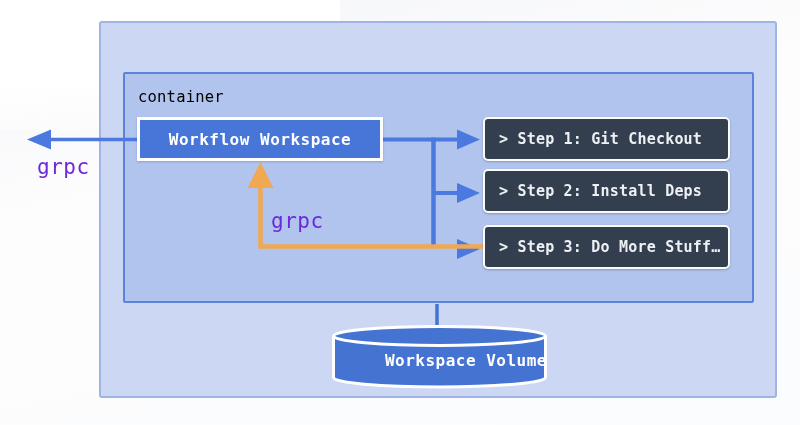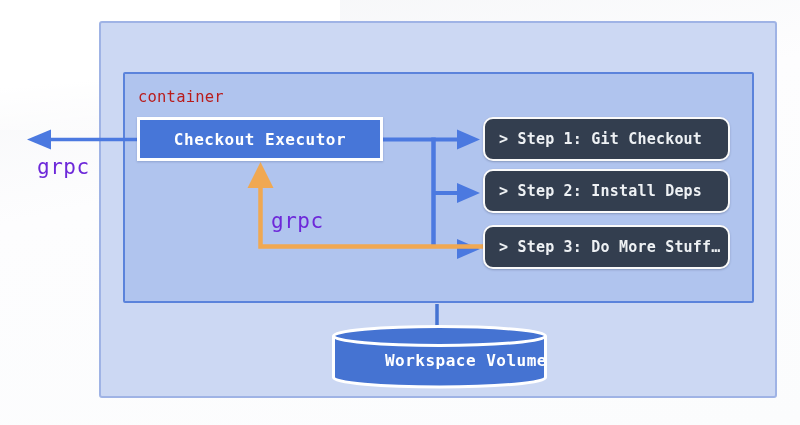--- a/index.html
+++ b/index.html
@@ -21,32 +21,32 @@
   .pod-label{
     position:absolute;left:124px;top:34px;
     font-size:17px;color:#1c1d20;letter-spacing:.2px;
   }
   .container-box{
     position:absolute;left:123px;top:72px;width:631px;height:231px;
     box-sizing:border-box;background:#b0c4ee;border:2px solid #5b83db;border-radius:2px;
   }
   .container-label{
     position:absolute;left:138px;top:88px;
-    font-size:15.5px;color:#b91c1c;letter-spacing:.2px;
+    font-size:15.5px;color:#000000;letter-spacing:.2px;
   }
   .executor{
     position:absolute;left:137px;top:117px;width:246px;height:44px;
     box-sizing:border-box;background:#4776d8;border:3px solid #ffffff;
     display:flex;align-items:center;justify-content:center;
     color:#ffffff;font-weight:bold;font-size:16px;letter-spacing:.5px;
     box-shadow:0 1px 2px rgba(40,60,110,.25);
   }
   .step{
     position:absolute;left:483px;width:247px;height:44px;
-    box-sizing:border-box;background:#333e4f;border:2.5px solid #fafafa;border-radius:10px;
+    box-sizing:border-box;background:#333e4f;border:2.5px solid #fafafa;border-radius:5px;
     display:flex;align-items:center;
     padding-left:14px;color:#eef1f4;font-weight:bold;font-size:15px;letter-spacing:.2px;
     box-shadow:0 1px 2px rgba(40,50,80,.3);
   }
   .step1{top:117px;}
   .step2{top:169px;}
   .step3{top:225px;}
   .grpc-label{
     position:absolute;font-size:21px;color:#6d28d9;letter-spacing:.5px;
   }
@@ -85,21 +85,21 @@
     <polygon points="260.5,162 247.5,188 273.5,188" fill="#f0a852"></polygon>
 
     <line x1="437" y1="304" x2="437" y2="330" stroke="#4573d2" stroke-width="3.5"></line>
 
     <g>
       <path d="M333.5,336 L333.5,377.5 A106,9.5 0 0 0 545.5,377.5 L545.5,336" fill="#4573d2" stroke="#ffffff" stroke-width="3"></path>
       <ellipse cx="439.5" cy="336" rx="106" ry="9.5" fill="#4573d2" stroke="#ffffff" stroke-width="3"></ellipse>
     </g>
   </svg>
 
-  <div class="executor">Checkout Executor</div>
+  <div class="executor">Workflow Workspace</div>
 
   <div class="step step1">&gt; Step 1: Git Checkout</div>
   <div class="step step2">&gt; Step 2: Install Deps</div>
   <div class="step step3">&gt; Step 3: Do More Stuff…</div>
 
   <div class="grpc-label grpc-left">grpc</div>
   <div class="grpc-label grpc-inner">grpc</div>
 
   <div class="volume-label">Workspace Volume</div>
 </div>

